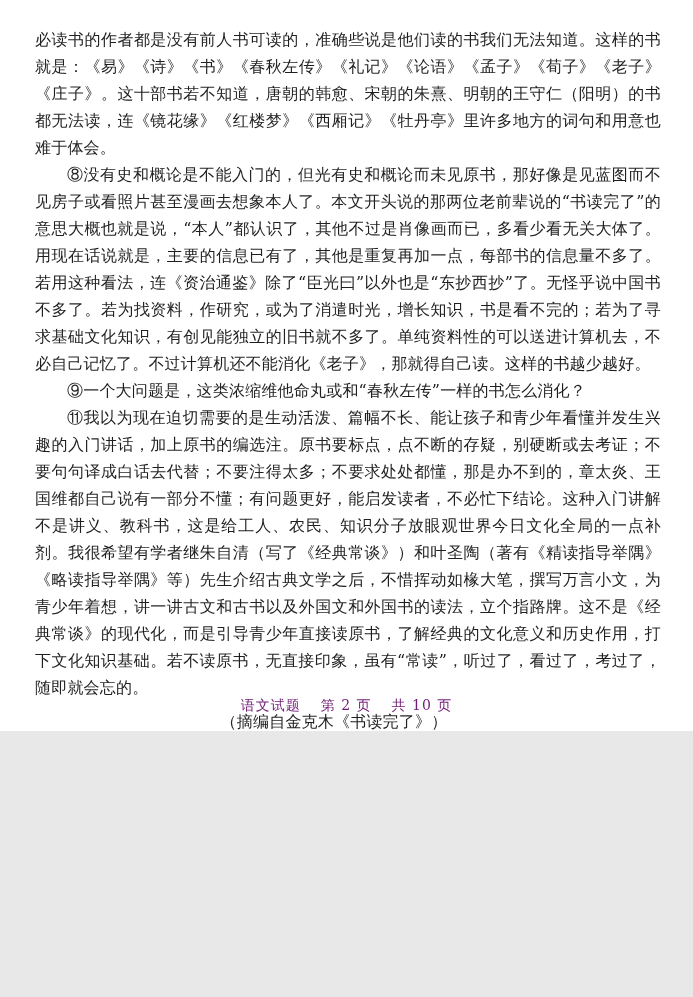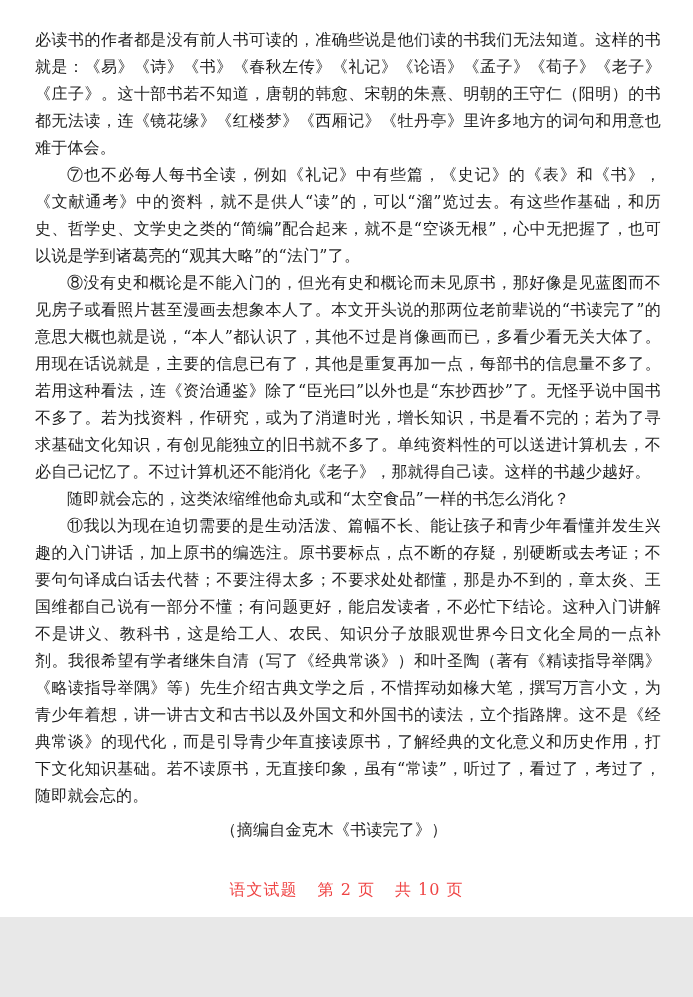--- a/index.html
+++ b/index.html
@@ -3,21 +3,21 @@
 <meta charset="utf-8">
 <style>
   html, body {
     margin: 0;
     padding: 0;
     background: #e8e8e8;
   }
   .page {
     position: relative;
     width: 693px;
-    height: 917px;
+    height: 731px;
     margin: 0 auto;
     background: #ffffff;
     color: #1f1f1f;
     font-family: "DejaVu Serif", "Liberation Serif", serif;
     overflow: hidden;
     box-sizing: border-box;
   }
   .content {
     position: absolute;
     top: 26px;
@@ -42,37 +42,36 @@
     padding-right: 28px;
     text-align: center;
     text-indent: 0;
   }
   .page-footer {
     position: absolute;
     left: 0;
     right: 0;
     bottom: 16px;
     text-align: center;
-    font-size: 16px;
+    font-size: 14px;
     letter-spacing: 1px;
-    color: #ef4444;
+    color: #701a75;
   }
   .page-footer span {
     margin: 0 10px;
   }
 </style>
 </head>
 <body>
 
 <div class="page">
   <main class="content">
     <p class="para first">必读书的作者都是没有前人书可读的，准确些说是他们读的书我们无法知道。这样的书就是：《易》《诗》《书》《春秋左传》《礼记》《论语》《孟子》《荀子》《老子》《庄子》。这十部书若不知道，唐朝的韩愈、宋朝的朱熹、明朝的王守仁（阳明）的书都无法读，连《镜花缘》《红楼梦》《西厢记》《牡丹亭》里许多地方的词句和用意也难于体会。</p>
-    <p class="para">⑦也不必每人每书全读，例如《礼记》中有些篇，《史记》的《表》和《书》，《文献通考》中的资料，就不是供人“读”的，可以“溜”览过去。有这些作基础，和历史、哲学史、文学史之类的“简编”配合起来，就不是“空谈无根”，心中无把握了，也可以说是学到诸葛亮的“观其大略”的“法门”了。</p>
     <p class="para">⑧没有史和概论是不能入门的，但光有史和概论而未见原书，那好像是见蓝图而不见房子或看照片甚至漫画去想象本人了。本文开头说的那两位老前辈说的“书读完了”的意思大概也就是说，“本人”都认识了，其他不过是肖像画而已，多看少看无关大体了。用现在话说就是，主要的信息已有了，其他是重复再加一点，每部书的信息量不多了。若用这种看法，连《资治通鉴》除了“臣光曰”以外也是“东抄西抄”了。无怪乎说中国书不多了。若为找资料，作研究，或为了消遣时光，增长知识，书是看不完的；若为了寻求基础文化知识，有创见能独立的旧书就不多了。单纯资料性的可以送进计算机去，不必自己记忆了。不过计算机还不能消化《老子》，那就得自己读。这样的书越少越好。</p>
-    <p class="para">随即就会忘的，这类浓缩维他命丸或和“太空食品”一样的书怎么消化？</p>
+    <p class="para">⑨一个大问题是，这类浓缩维他命丸或和“春秋左传”一样的书怎么消化？</p>
     <p class="para">⑪我以为现在迫切需要的是生动活泼、篇幅不长、能让孩子和青少年看懂并发生兴趣的入门讲话，加上原书的编选注。原书要标点，点不断的存疑，别硬断或去考证；不要句句译成白话去代替；不要注得太多；不要求处处都懂，那是办不到的，章太炎、王国维都自己说有一部分不懂；有问题更好，能启发读者，不必忙下结论。这种入门讲解不是讲义、教科书，这是给工人、农民、知识分子放眼观世界今日文化全局的一点补剂。我很希望有学者继朱自清（写了《经典常谈》）和叶圣陶（著有《精读指导举隅》《略读指导举隅》等）先生介绍古典文学之后，不惜挥动如椽大笔，撰写万言小文，为青少年着想，讲一讲古文和古书以及外国文和外国书的读法，立个指路牌。这不是《经典常谈》的现代化，而是引导青少年直接读原书，了解经典的文化意义和历史作用，打下文化知识基础。若不读原书，无直接印象，虽有“常读”，听过了，看过了，考过了，随即就会忘的。</p>
     <p class="attribution">（摘编自金克木《书读完了》）</p>
   </main>
 
   <footer class="page-footer">
     <span>语文试题</span><span>第 2 页</span><span>共 10 页</span>
   </footer>
 </div>
 
 </body></html>

